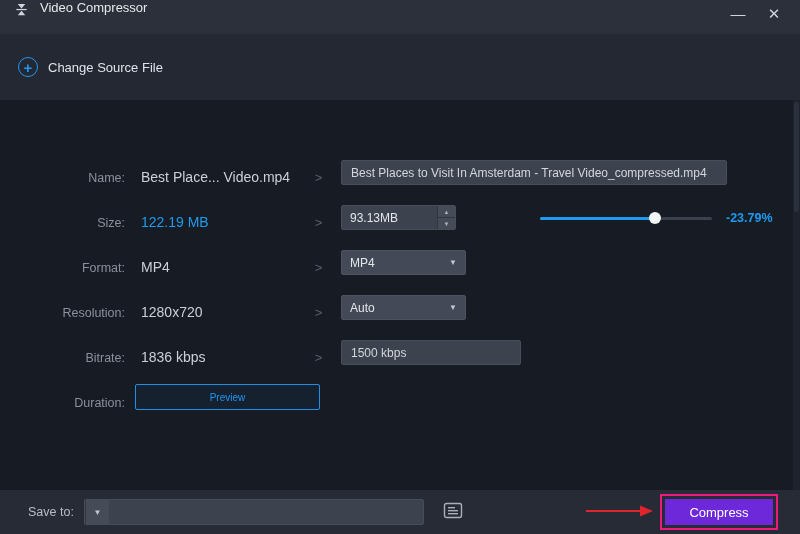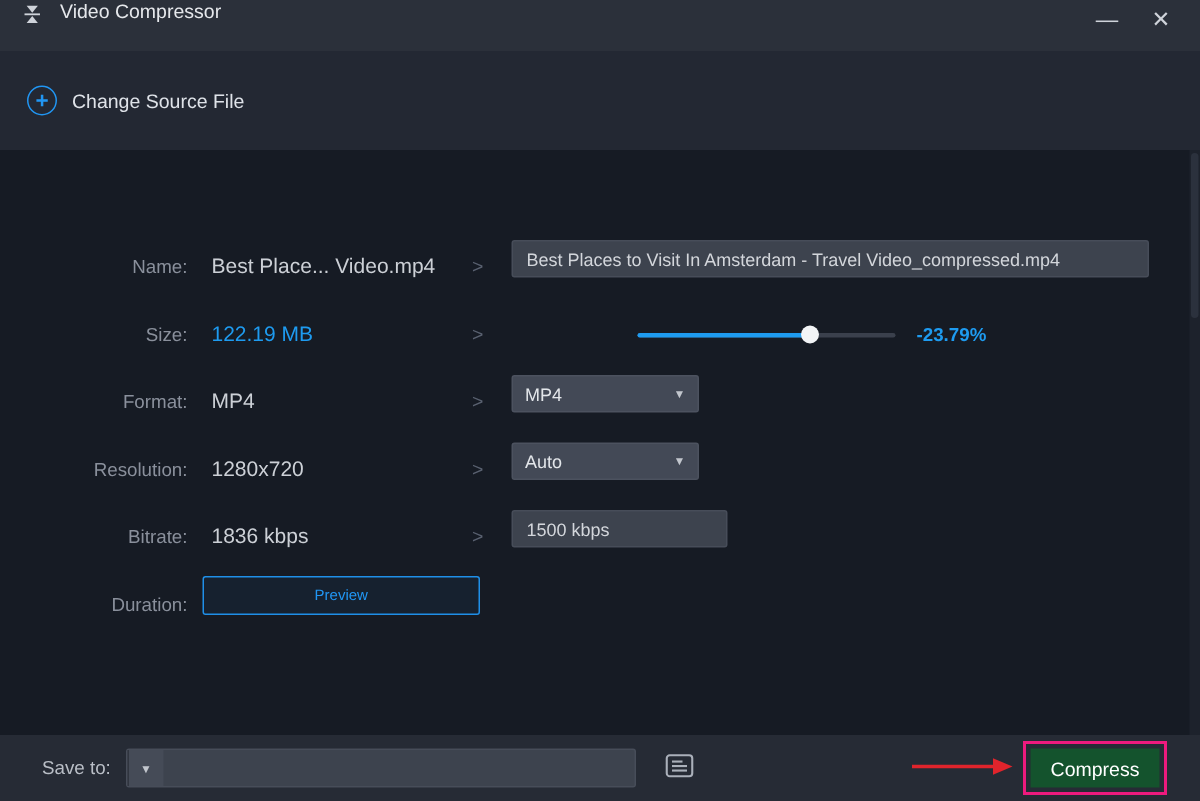--- a/index.html
+++ b/index.html
@@ -44,22 +44,22 @@
   .row-label { width:95px; text-align:right; color:#8a909c; font-size:12.5px; flex:0 0 auto; }
   .row-source { width:155px; margin-left:16px; color:#ccd0d6; font-size:14px; flex:0 0 auto; white-space:nowrap; overflow:hidden; }
   .row-source.blue { color:#1e9bf0; }
   .row-chevron { width:45px; text-align:center; color:#596170; font-size:13px; flex:0 0 auto; }
   .row-field { display:flex; align-items:center; flex:1 1 auto; }
 
   .text-input {
     background:#3d434e; border:1px solid #474d59; color:#d3d6db; height:25px;
     font-size:12px; padding:0 9px; font-family:inherit; border-radius:2px;
   }
-  .name-input { width:425px; }
-  .bitrate-input { width:144px; }
+  .name-input { width:386px; }
+  .bitrate-input { width:180px; }
 
   
   .spinbox { display:flex; height:25px; width:115px; background:#3d434e; border:1px solid #474d59; border-radius:2px; }
   .spin-value { flex:1; background:transparent; border:none; color:#e3e6ea; font-size:12px; padding:0 8px; font-family:inherit; min-width:0; }
   .spin-arrows { width:18px; display:flex; flex-direction:column; border-left:1px solid #30353f; }
   .spin-btn { flex:1; background:#454b57; border:none; color:#aeb3bc; font-size:6px; line-height:1; cursor:pointer; padding:0; }
   .spin-btn:first-child { border-bottom:1px solid #30353f; }
 
   
   .slider { position:relative; width:172px; height:12px; margin-left:84px; flex:0 0 auto; }
@@ -90,21 +90,21 @@
   .footer { height:44px; background:#262b35; display:flex; align-items:center; padding:0 22px 0 28px; flex:0 0 auto; }
   .save-label { color:#b9bec6; font-size:12.5px; margin-right:10px; }
   .path-combo { display:flex; height:26px; width:340px; background:#3d434e; border:1px solid #474d59; border-radius:2px; }
   .path-input { flex:1; background:transparent; border:none; color:#d3d6db; font-size:12px; padding:0 9px; font-family:inherit; min-width:0; }
   .path-arrow { width:24px; border:none; border-left:1px solid #30353f; background:#454b57; color:#c2c6cd; font-size:8px; cursor:pointer; }
   .browse-btn { margin-left:14px; width:30px; height:26px; background:transparent; border:none; cursor:pointer; display:flex; align-items:center; justify-content:center; }
   .footer-spacer { flex:1; }
   .anno-arrow { margin-right:6px; display:block; }
   .compress-wrap { border:2px solid #ee1a7e; padding:3px; }
   .compress-btn {
-    width:86px; height:26px; background:#14532d; border:none; color:#ffffff;
+    width:108px; height:26px; background:#6d28d9; border:none; color:#ffffff;
     font-size:13px; cursor:pointer; font-family:inherit;
   }
 </style>
 </head>
 <body>
 
 <div class="window">
 
   <div class="titlebar">
     <span class="app-icon">
@@ -137,20 +137,27 @@
       <div class="row-field">
         <input class="text-input name-input" type="text" value="Best Places to Visit In Amsterdam - Travel Video_compressed.mp4" style="">
       </div>
     </div>
 
     <div class="row">
       <span class="row-label">Size:</span>
       <span class="row-source blue">122.19 MB</span>
       <span class="row-chevron">&gt;</span>
       <div class="row-field">
+        <div class="spinbox">
+          <input class="spin-value" type="text" value="93.13MB" style="">
+          <div class="spin-arrows">
+            <button class="spin-btn">▲</button>
+            <button class="spin-btn">▼</button>
+          </div>
+        </div>
         <div class="slider">
           <div class="slider-track"></div>
           <div class="slider-fill" style="width: 67%;"></div>
           <div class="slider-handle" style="left: calc(67% - 6px);"></div>
         </div>
         <span class="percent">-23.79%</span>
       </div>
     </div>
 
     <div class="row">

